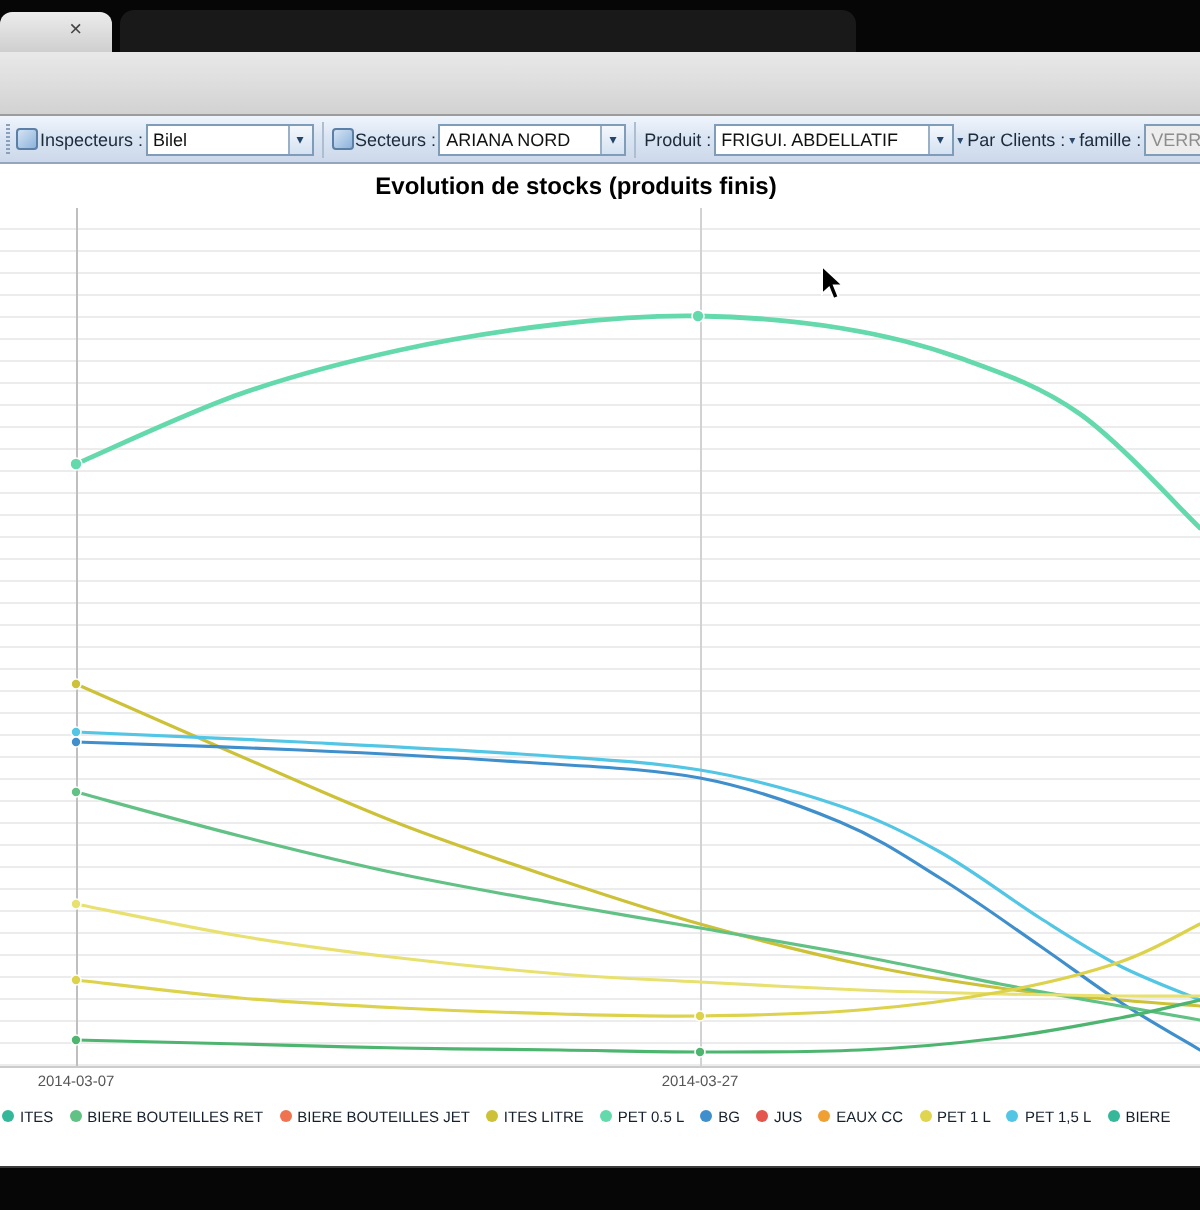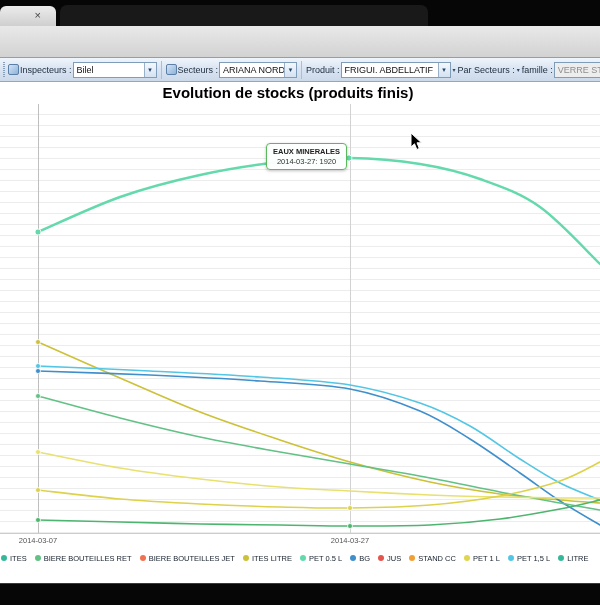--- a/index.html
+++ b/index.html
@@ -44,28 +44,28 @@
     height:16px; background:#fff; border:1px solid #7f9db9; position:relative;
     display:flex; align-items:center; padding:0 13px 0 3px; flex:0 0 auto;
     font-size:9px; color:#111; overflow:hidden;
   }
   .combo-arrow {
     position:absolute; right:0; top:0; bottom:0; width:12px;
     background:linear-gradient(#f4f8fc,#d4e2f2); border-left:1px solid #9ab0c6;
     font-size:7px; color:#23456a; display:flex; align-items:center; justify-content:center;
   }
   .combo.disabled { background:#ededed; color:#8d8d8d; }
-  .cb-insp { width:84px; } .cb-sect { width:78px; } .cb-cli { width:110px; } .cb-prod { width:70px; }
+  .cb-insp { width:84px; } .cb-sect { width:94px; } .cb-cli { width:120px; } .cb-prod { width:70px; }
   .sep { width:1px; height:18px; background:#aebdd0; margin:0 3px; flex:0 0 auto; }
   .mini-arrow { font-size:6px; color:#2c4a6e; flex:0 0 auto; margin:0 1px; }
 
   
   .chart-title {
     position:absolute; top:82px; left:0; width:576px; height:22px; line-height:22px;
-    text-align:center; font-weight:bold; font-size:15px; color:#000;
+    text-align:center; font-weight:bold; font-size:12px; color:#000;
   }
   .chart-area {
     position:absolute; top:104px; left:0; width:600px; height:430px;
     background:repeating-linear-gradient(to bottom,#ffffff 0px,#ffffff 10px,#ececec 10px,#ececec 11px);
     border-bottom:1px solid #cccccc;
   }
   .vline { position:absolute; top:0; bottom:0; width:1px; background:#d2d2d2; }
   .vline.axis { background:#bfbfbf; }
   #chart-svg { position:absolute; left:0; top:0; }
   .tooltip {
@@ -117,21 +117,21 @@
     <span>ARIANA NORD</span>
     <span class="combo-arrow">▾</span>
   </div>
   <span class="sep"></span>
   <span class="flabel">Produit :</span>
   <div class="combo cb-cli">
     <span>FRIGUI. ABDELLATIF</span>
     <span class="combo-arrow">▾</span>
   </div>
   <span class="mini-arrow">▾</span>
-  <span class="flabel">Par Secteurs :</span>
+  <span class="flabel">Par Clients :</span>
   <span class="mini-arrow">▾</span>
   <span class="flabel">famille :</span>
   <div class="combo disabled cb-prod">
     <span>VERRE STAND</span>
 
   </div>
 </div>
 
 <div class="chart-title">Evolution de stocks (produits finis)</div>
 
@@ -152,24 +152,20 @@
       <circle cx="38" cy="238" r="2.5" fill="#cdc138" stroke="#fff" stroke-width="0.8"></circle>
       <circle cx="38" cy="262" r="2.5" fill="#52c6e4" stroke="#fff" stroke-width="0.8"></circle>
       <circle cx="38" cy="267" r="2.5" fill="#3f8fcc" stroke="#fff" stroke-width="0.8"></circle>
       <circle cx="38" cy="292" r="2.5" fill="#62c184" stroke="#fff" stroke-width="0.8"></circle>
       <circle cx="38" cy="348" r="2.5" fill="#e8e170" stroke="#fff" stroke-width="0.8"></circle>
       <circle cx="38" cy="386" r="2.5" fill="#ddd24c" stroke="#fff" stroke-width="0.8"></circle>
       <circle cx="38" cy="416" r="2.5" fill="#4db56f" stroke="#fff" stroke-width="0.8"></circle>
       <circle cx="350" cy="404" r="2.5" fill="#ddd24c" stroke="#fff" stroke-width="0.8"></circle>
       <circle cx="350" cy="422" r="2.5" fill="#4db56f" stroke="#fff" stroke-width="0.8"></circle>
     </svg>
-  <div class="tooltip">
-    <div class="tt-title">EAUX MINERALES</div>
-    <div class="tt-val">2014-03-27: 1920</div>
-  </div>
 </div>
 
 <div class="x-labels">
   <span class="xlab" style="left:38px">2014-03-07</span>
   <span class="xlab" style="left:350px">2014-03-27</span>
 </div>
 
 <div id="legend" class="legend">
     <span class="legend-item">
       <span class="legend-dot" style="background: rgb(53, 184, 154);"></span>
@@ -194,33 +190,33 @@
     <span class="legend-item">
       <span class="legend-dot" style="background: rgb(63, 143, 204);"></span>
       <span>BG</span>
     </span>
     <span class="legend-item">
       <span class="legend-dot" style="background: rgb(228, 85, 77);"></span>
       <span>JUS</span>
     </span>
     <span class="legend-item">
       <span class="legend-dot" style="background: rgb(240, 160, 51);"></span>
-      <span>STAND CC</span>
+      <span>EAUX CC</span>
     </span>
     <span class="legend-item">
       <span class="legend-dot" style="background: rgb(224, 213, 78);"></span>
       <span>PET 1 L</span>
     </span>
     <span class="legend-item">
       <span class="legend-dot" style="background: rgb(82, 198, 228);"></span>
       <span>PET 1,5 L</span>
     </span>
     <span class="legend-item">
       <span class="legend-dot" style="background: rgb(53, 184, 154);"></span>
-      <span>LITRE</span>
+      <span>BIERE</span>
     </span>
   </div>
 
 <div class="bottombar"></div>
 
 <svg class="cursor" width="14" height="20" viewBox="0 0 14 20">
   <polygon points="1,1 1,15 4.5,11.8 6.8,17.5 9.3,16.4 7,10.8 11.5,10.8" fill="#000" stroke="#fff" stroke-width="1"></polygon>
 </svg>
 
 </body></html>

